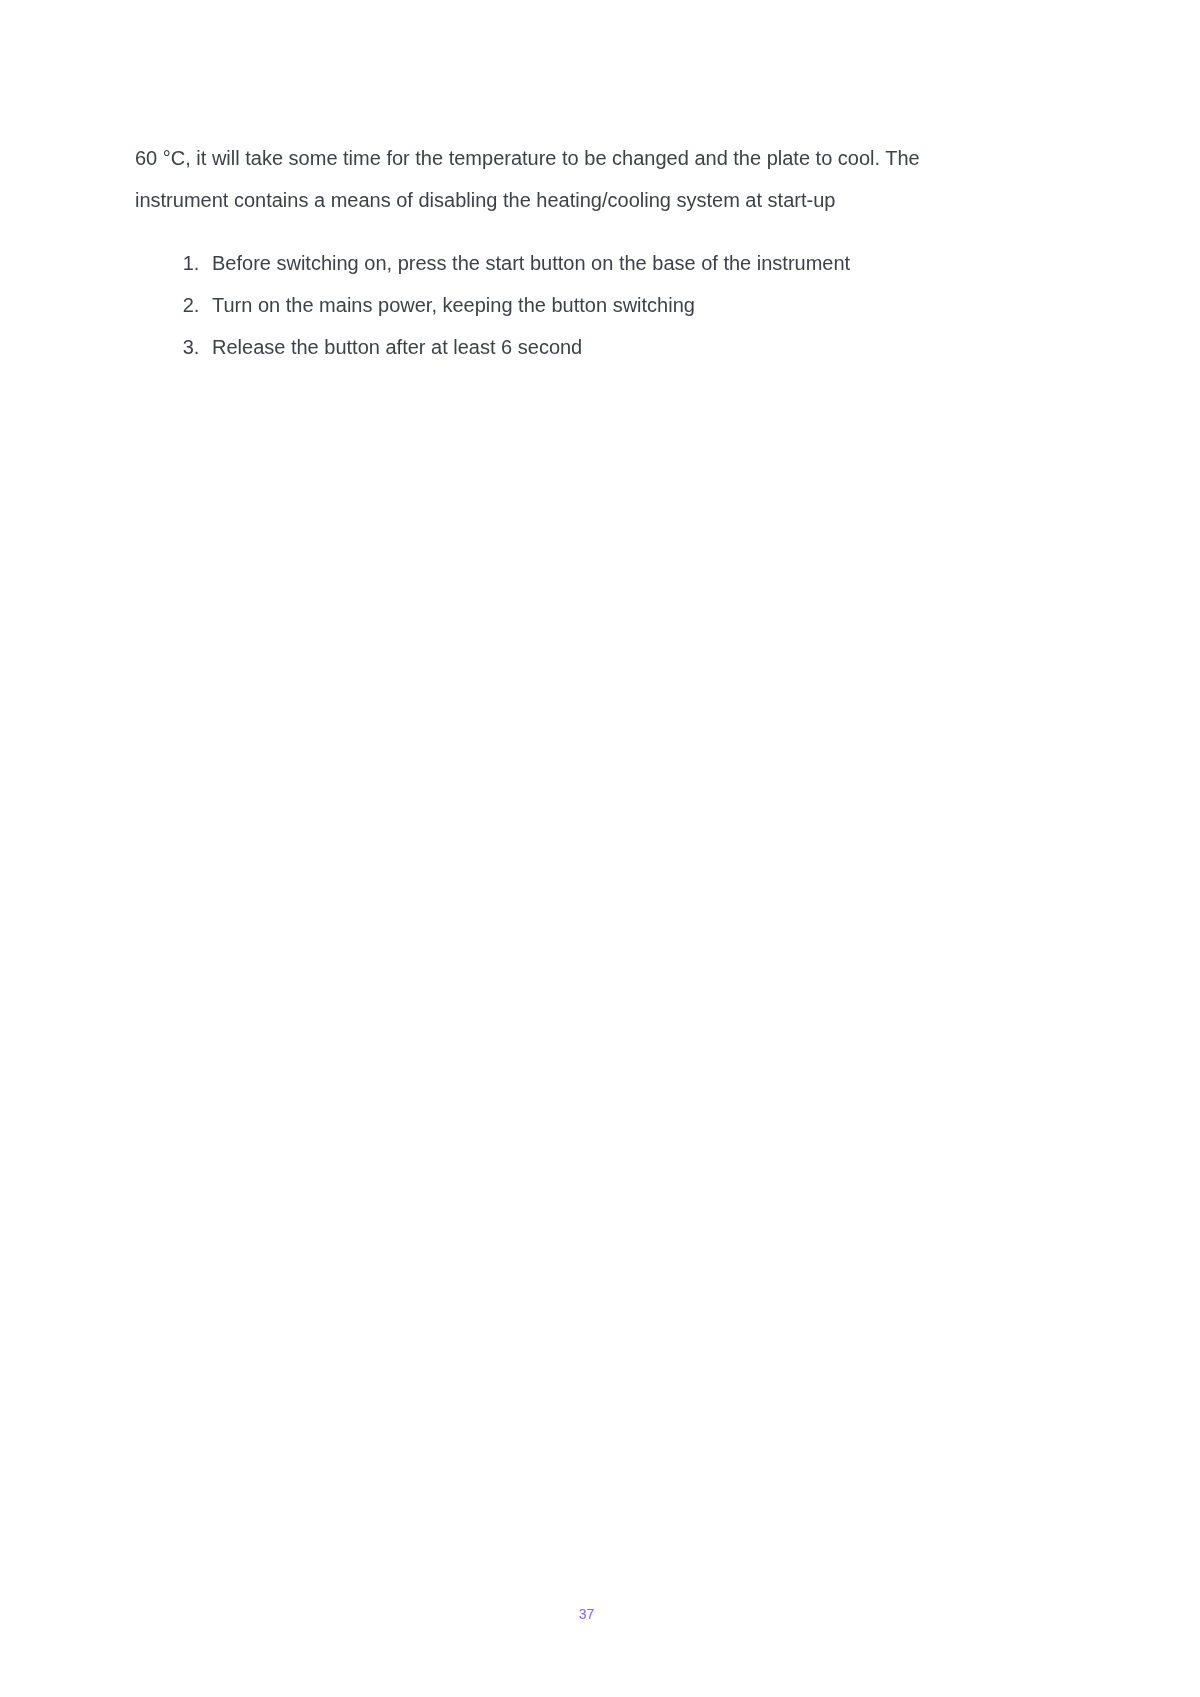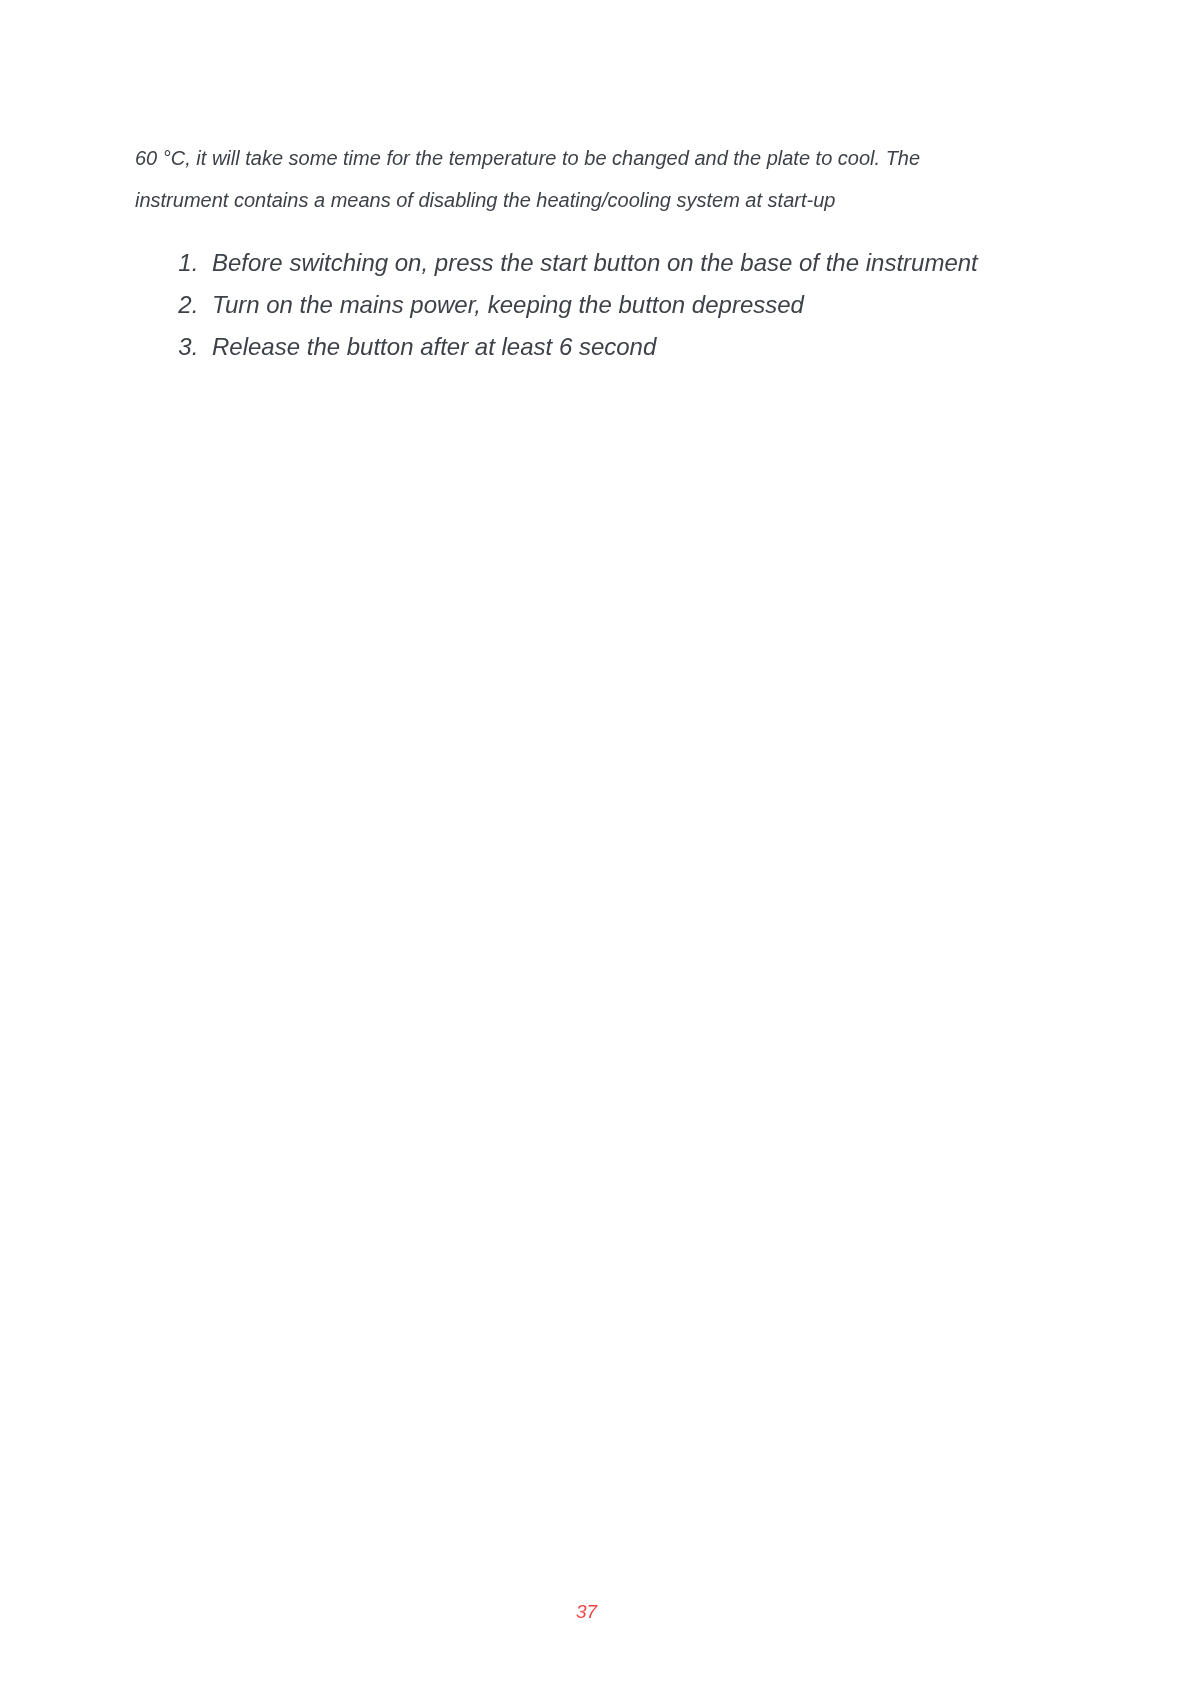--- a/index.html
+++ b/index.html
@@ -8,74 +8,73 @@
     background: #ffffff;
     font-family: "Liberation Sans", "DejaVu Sans", sans-serif;
   }
 
   .page {
     position: relative;
     width: 1173px;
     height: 1697px;
     background: #ffffff;
     overflow: hidden;
-    font-style: italic;
   }
 
   .content {
     position: absolute;
     top: 137px;
     left: 135px;
     width: 860px;
     color: #3e4248;
   }
 
   .content p {
     font-size: 20px;
     line-height: 42px;
     color: #3e4248;
   }
 
   .content ol {
     margin: 21px 0 20px 0;
     padding-left: 70px;
-    font-size: 24px;
+    font-size: 20px;
     line-height: 42px;
     color: #3e4248;
   }
 
   .content ol li {
     padding-left: 7px;
   }
 
   .page-footer {
     position: absolute;
     left: 0;
     bottom: 74px;
     width: 100%;
     text-align: center;
   }
 
   .page-footer span {
-    font-size: 19px;
-    color: #ef4444;
+    font-size: 14px;
+    color: #8b5cf6;
   }
 </style>
 </head>
 <body>
 
 <div class="page">
 
   <main class="content">
 
     <p>60 °C, it will take some time for the temperature to be changed and the plate to cool. The instrument contains a means of disabling the heating/cooling system at start-up</p>
 
     <ol>
       <li>Before switching on, press the start button on the base of the instrument</li>
-      <li>Turn on the mains power, keeping the button depressed</li>
+      <li>Turn on the mains power, keeping the button switching</li>
       <li>Release the button after at least 6 second</li>
     </ol>
 
 
   </main>
 
   <footer class="page-footer">
     <span>37</span>
   </footer>
 

